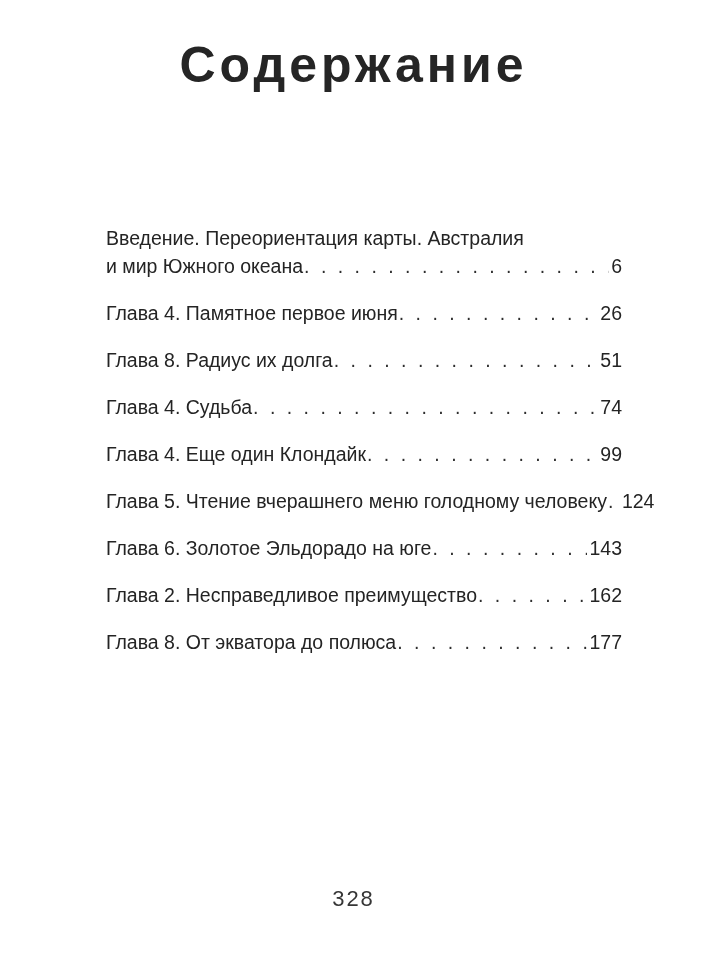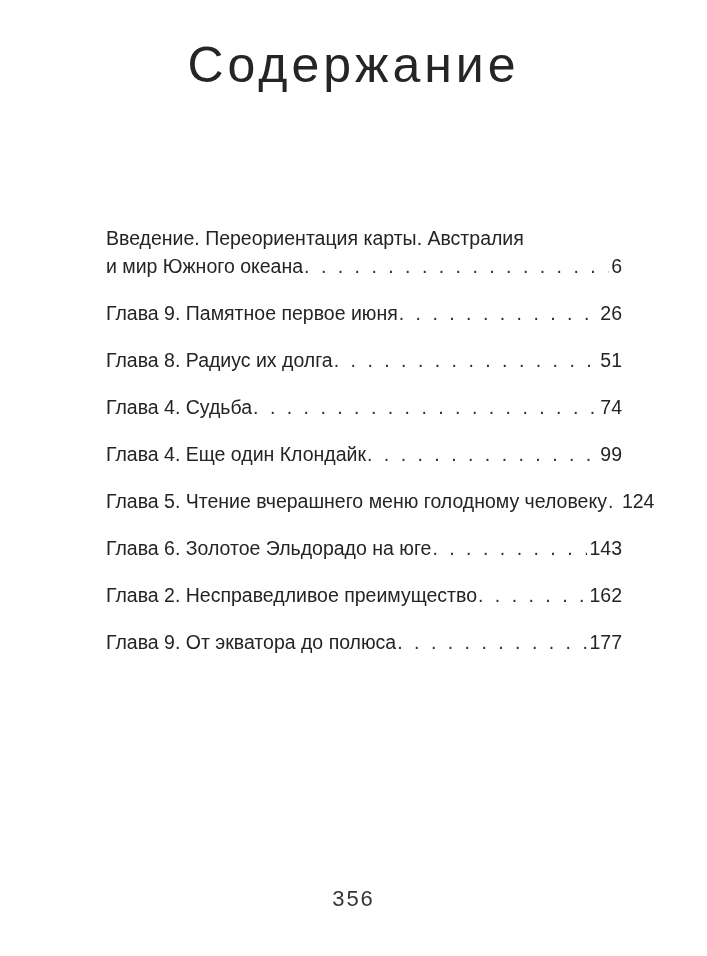--- a/index.html
+++ b/index.html
@@ -14,21 +14,21 @@
     background: #ffffff;
     overflow: hidden;
   }
   .title {
     position: absolute;
     top: 36px;
     left: 0;
     width: 100%;
     text-align: center;
     font-family: "Liberation Sans", "DejaVu Sans", sans-serif;
-    font-weight: 400;
+    font-weight: 700;
     font-size: 50px;
     letter-spacing: 4px;
     color: #252525;
     margin: 0;
   }
   .toc {
     position: absolute;
     top: 224px;
     left: 106px;
     width: 516px;
@@ -89,21 +89,21 @@
       <div class="entry">
         <div class="entry-line"><span class="entry-label">Введение. Переориентация карты. Австралия</span></div>
         <div class="entry-line last">
           <span class="entry-label">и мир Южного океана</span>
           <span class="dots"></span>
           <span class="pagenum">6</span>
         </div>
       </div>
       <div class="entry">
         <div class="entry-line last">
-          <span class="entry-label">Глава 9. Памятное первое июня</span>
+          <span class="entry-label">Глава 4. Памятное первое июня</span>
           <span class="dots"></span>
           <span class="pagenum">26</span>
         </div>
       </div>
       <div class="entry">
         <div class="entry-line last">
           <span class="entry-label">Глава 8. Радиус их долга</span>
           <span class="dots"></span>
           <span class="pagenum">51</span>
         </div>
@@ -138,21 +138,21 @@
       </div>
       <div class="entry">
         <div class="entry-line last">
           <span class="entry-label">Глава 2. Несправедливое преимущество</span>
           <span class="dots"></span>
           <span class="pagenum">162</span>
         </div>
       </div>
       <div class="entry">
         <div class="entry-line last">
-          <span class="entry-label">Глава 9. От экватора до полюса</span>
+          <span class="entry-label">Глава 8. От экватора до полюса</span>
           <span class="dots"></span>
           <span class="pagenum">177</span>
         </div>
       </div>
     </div>
 
-  <div class="folio">356</div>
+  <div class="folio">328</div>
 </div>
 
 </body></html>

